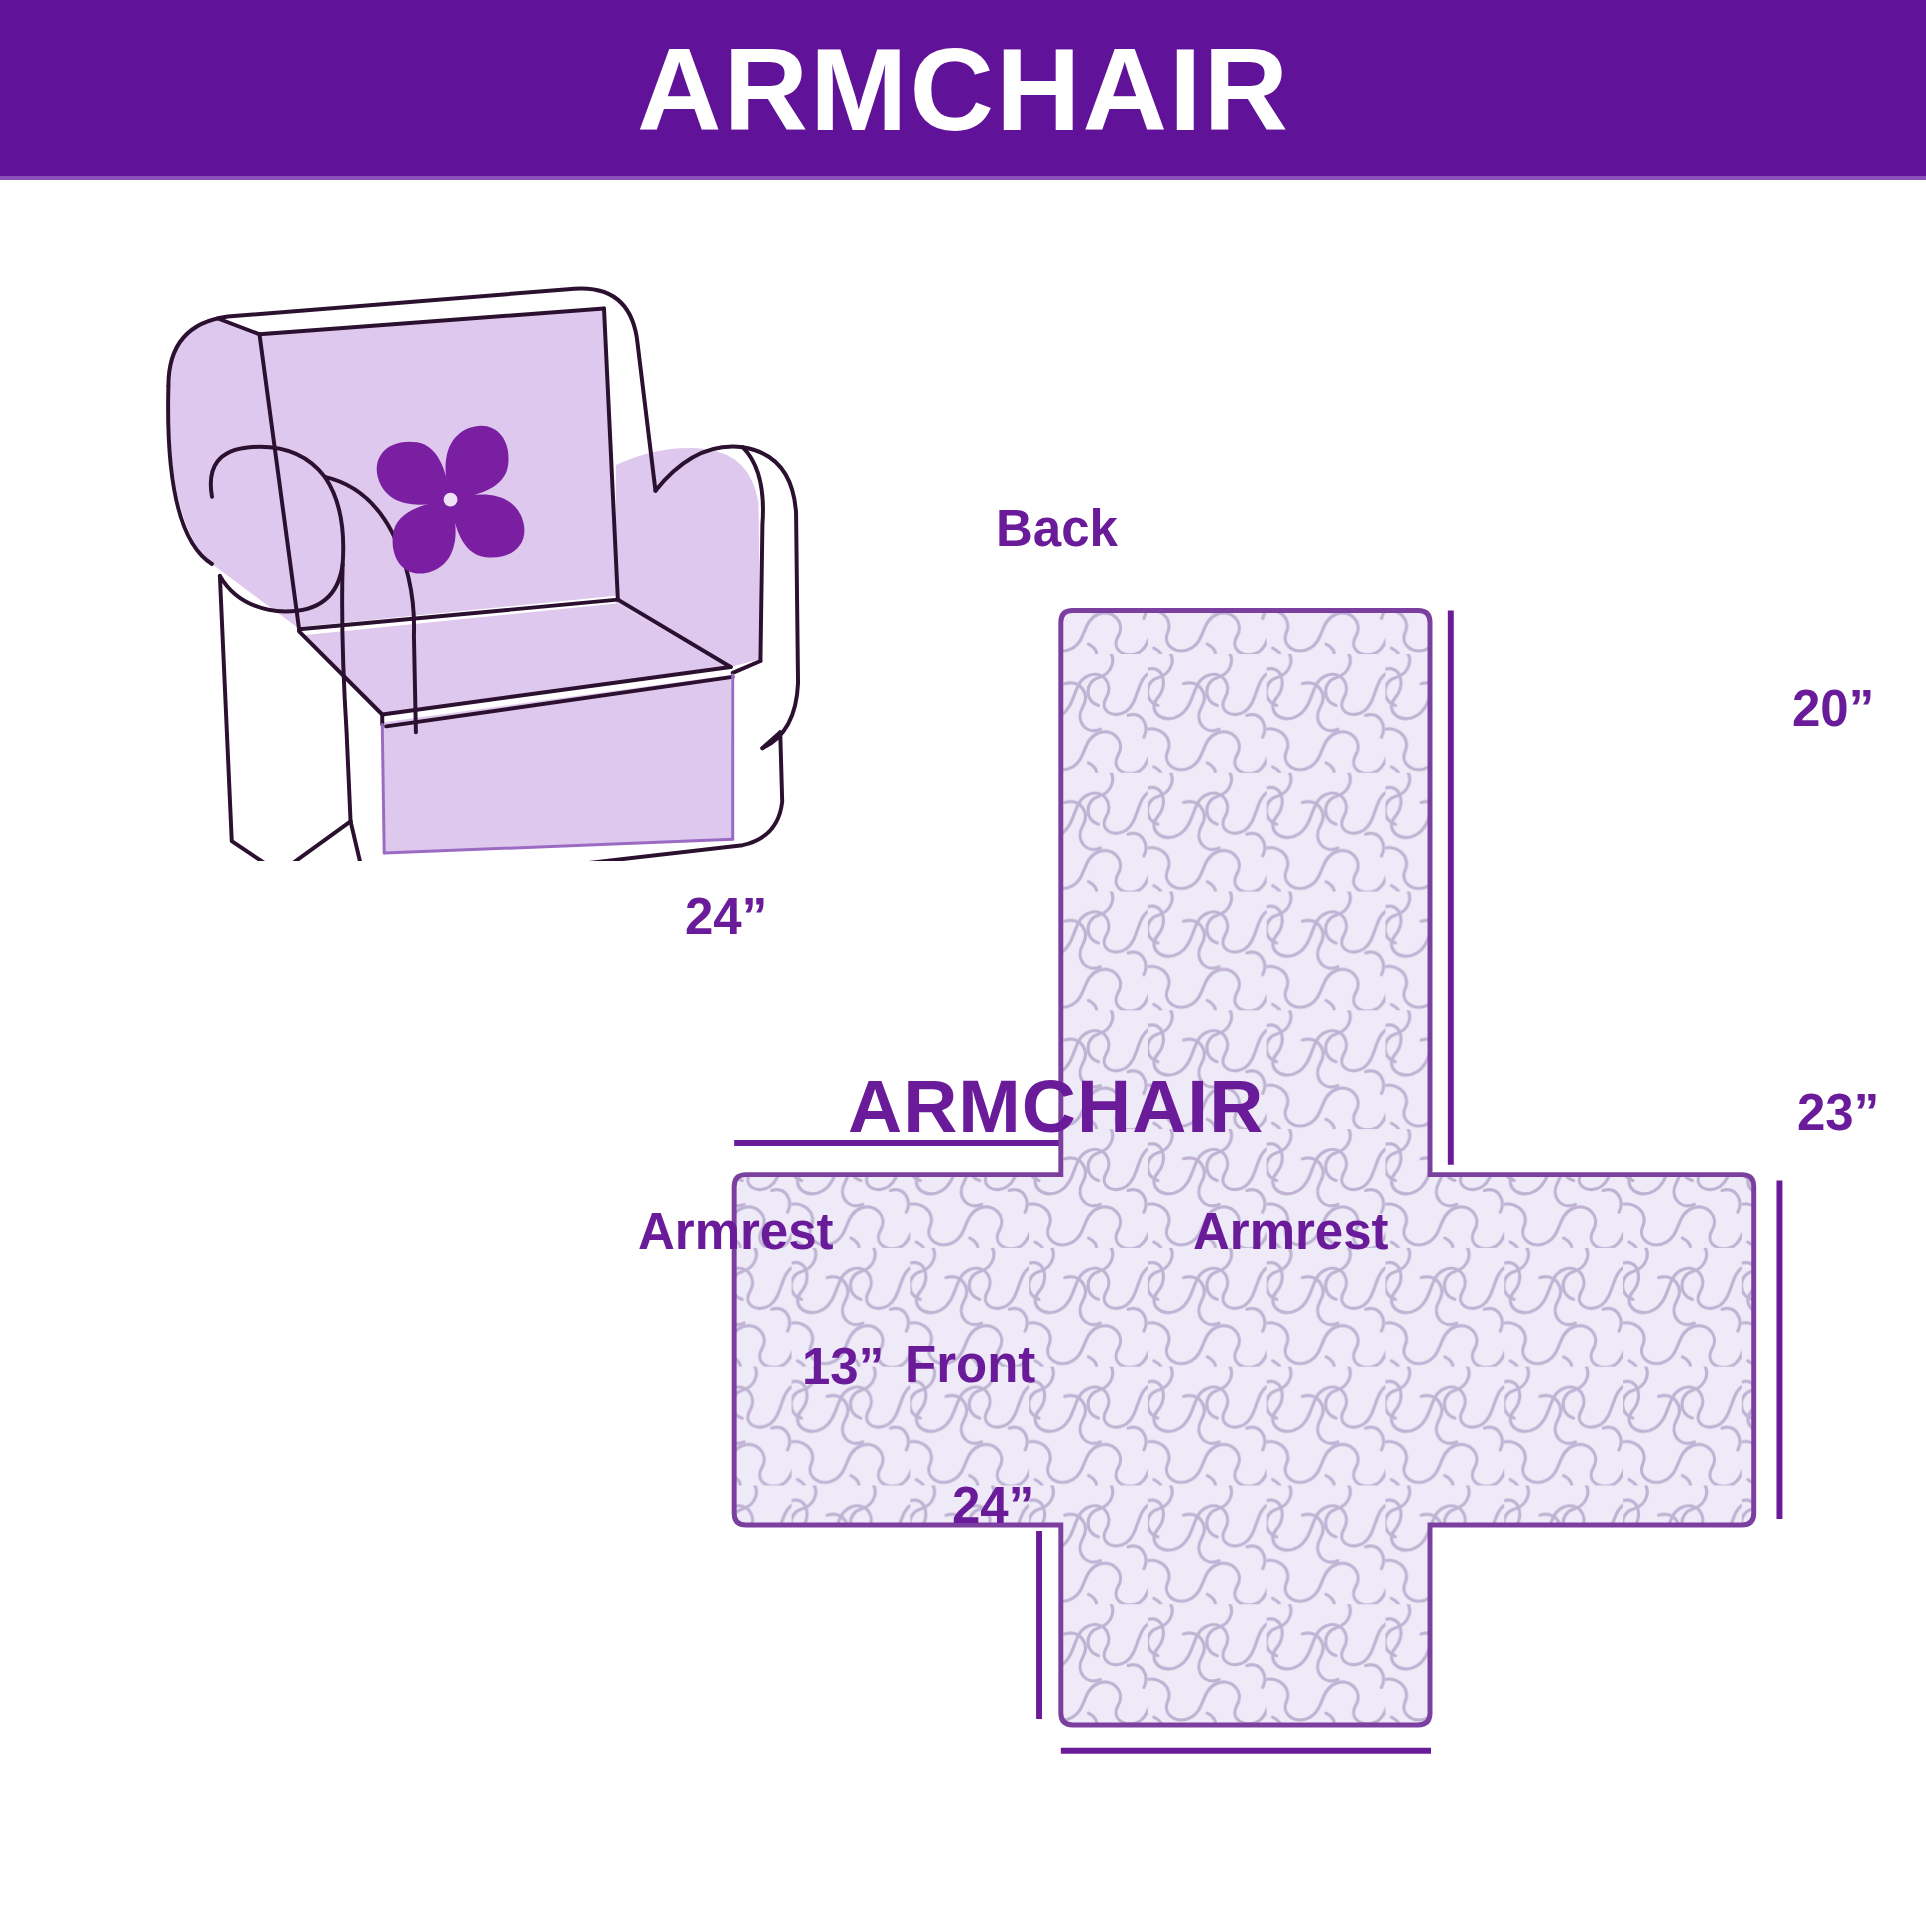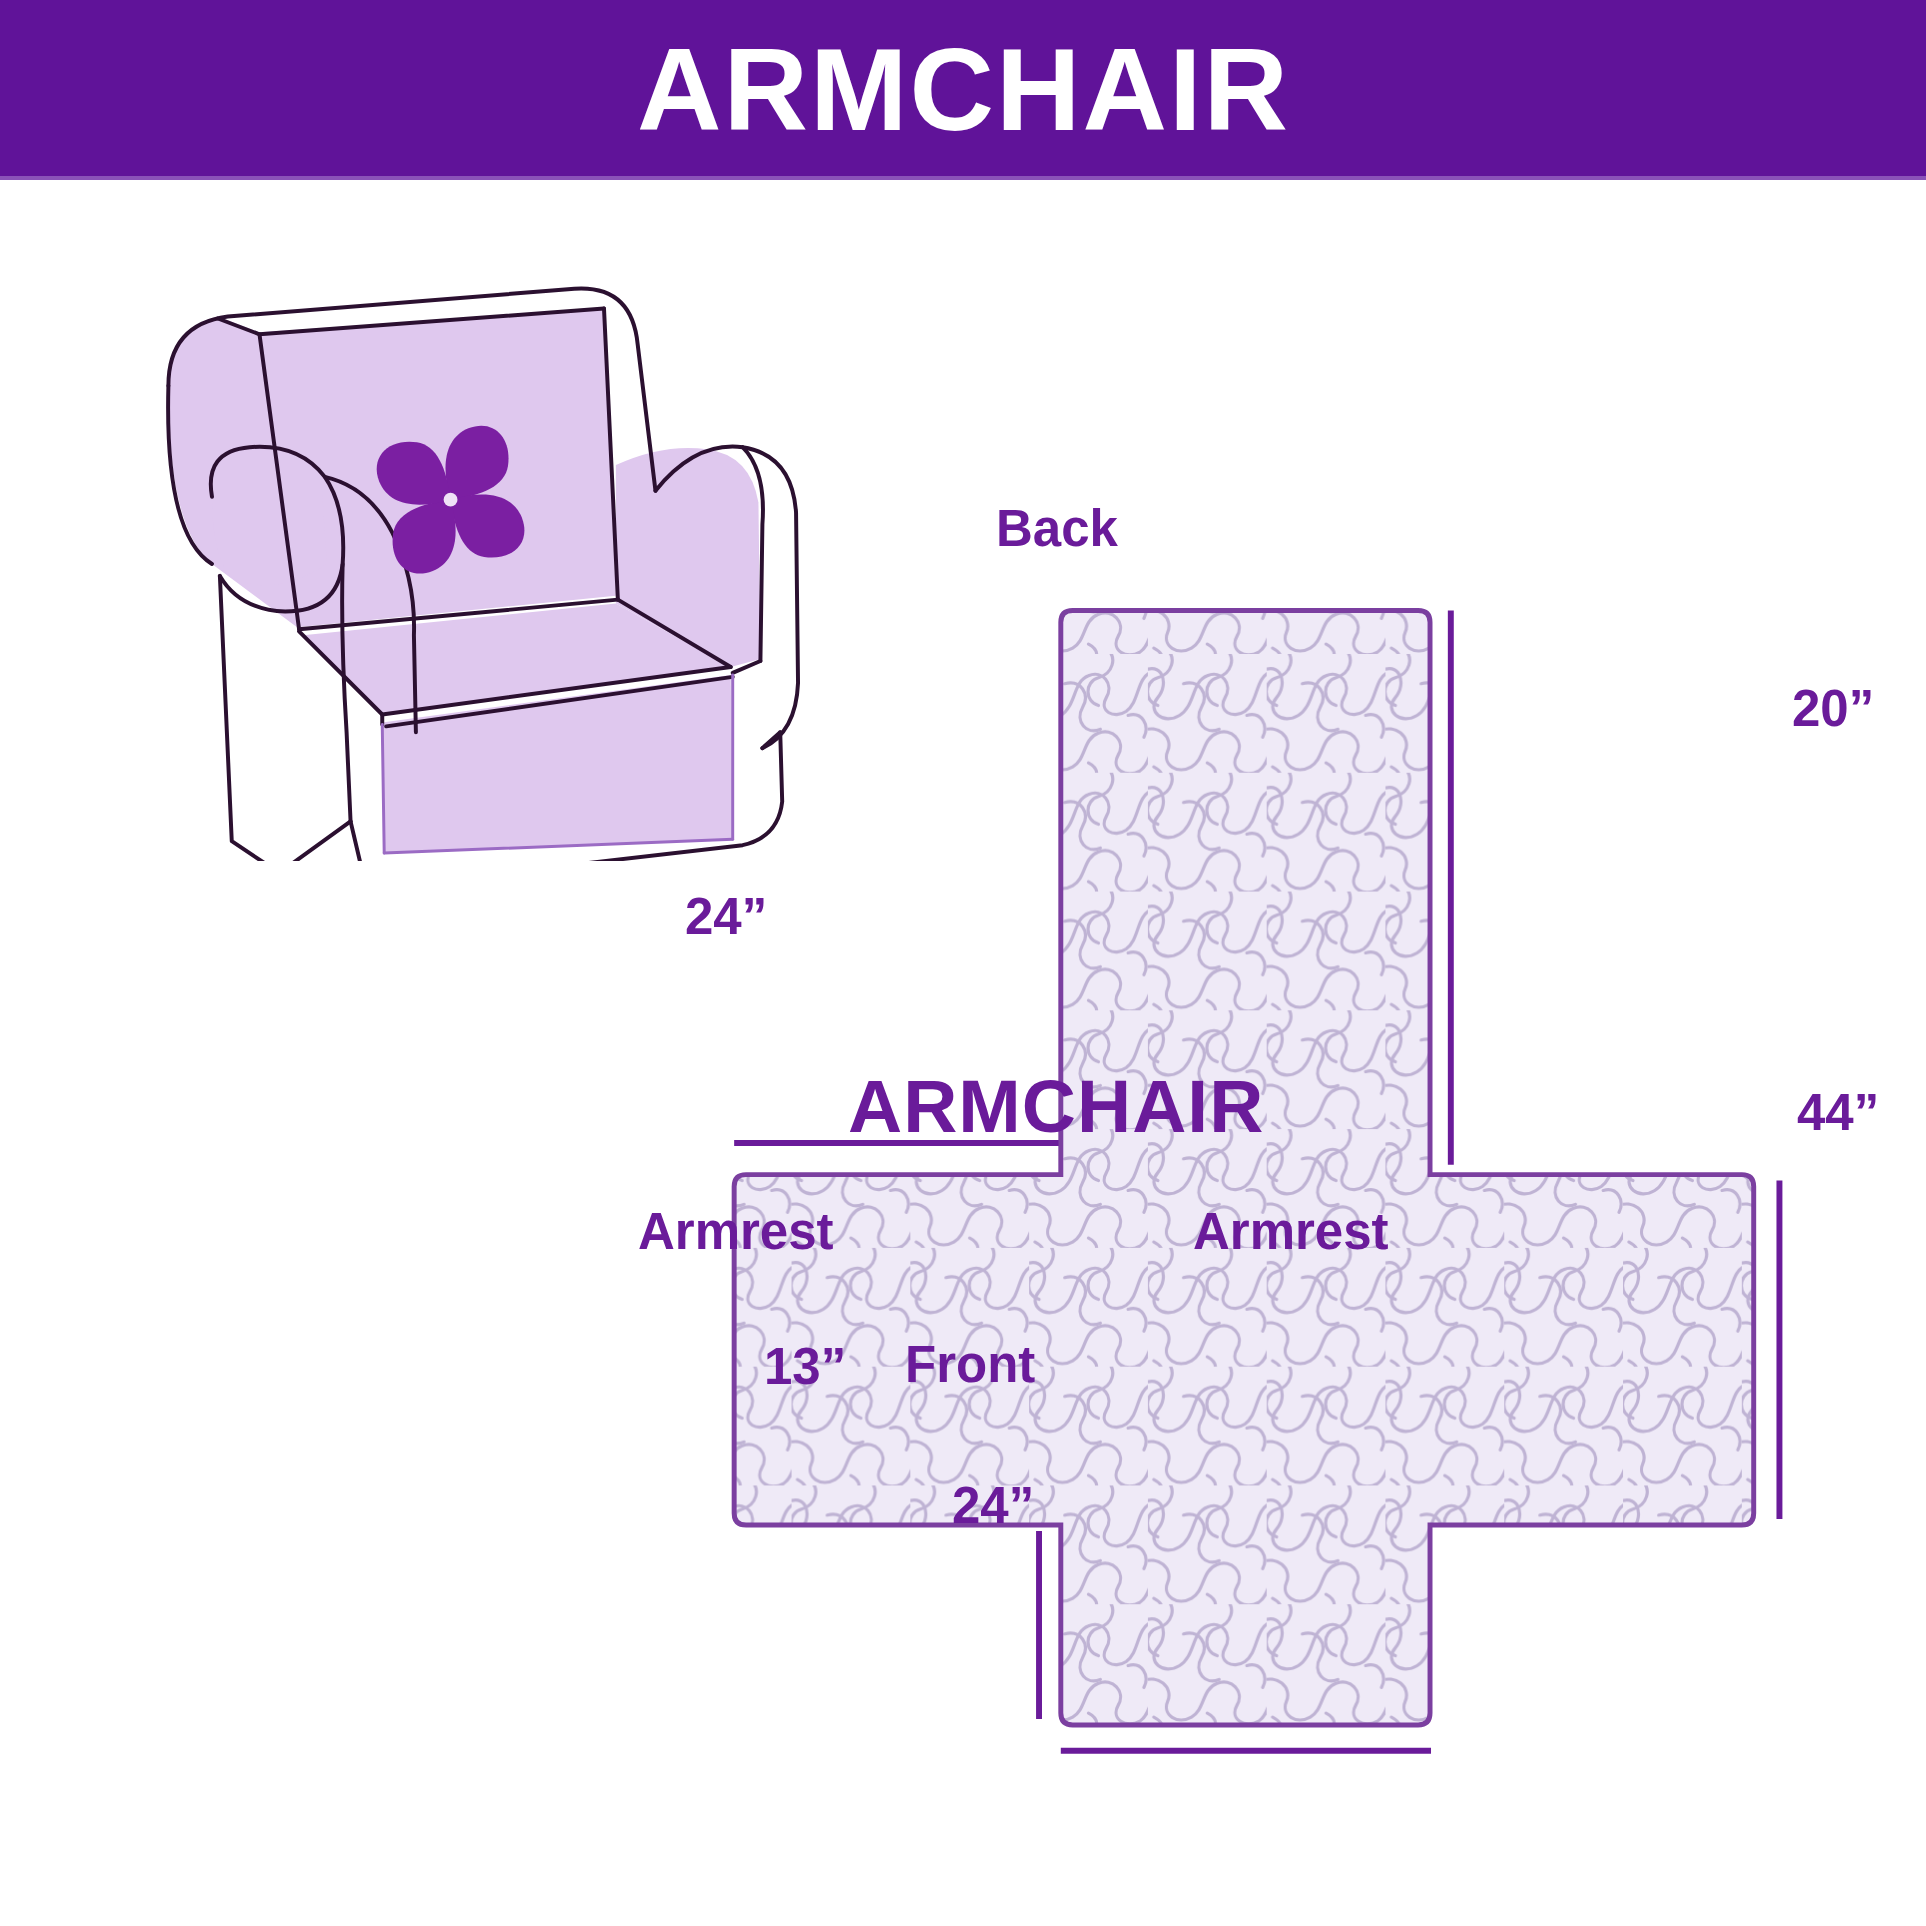--- a/index.html
+++ b/index.html
@@ -63,21 +63,21 @@
   }
   .panel-label.big{
     font-size:75px;
     letter-spacing:1px;
   }
 
   
   #dim-back-height{left:1792px;top:683px;}
   #dim-arm-left-width{left:685px;top:891px;}
   #dim-arm-height{left:1797px;top:1087px;}
-  #dim-front-height{left:764px;top:1341px;text-align:right;}
+  #dim-front-height{left:802px;top:1341px;text-align:right;}
   #dim-front-width{left:952px;top:1480px;}
 
   
   #label-back{left:996px;top:503px;}
   #label-center{left:848px;top:1069px;}
   #label-armrest-left{left:638px;top:1206px;}
   #label-armrest-right{left:1193px;top:1206px;}
   #label-front{left:905px;top:1339px;}
 </style>
 </head>
@@ -218,20 +218,20 @@
   <div class="panel-label" id="label-armrest-left">Armrest</div>
 
   <div class="panel-label" id="label-armrest-right">Armrest</div>
 
   <div class="panel-label" id="label-front">Front</div>
 
   <div class="dim-label" id="dim-back-height">20”</div>
 
   <div class="dim-label" id="dim-arm-left-width">24”</div>
 
-  <div class="dim-label" id="dim-arm-height">44”</div>
+  <div class="dim-label" id="dim-arm-height">23”</div>
 
   <div class="dim-label" id="dim-front-height">13”</div>
 
   <div class="dim-label" id="dim-front-width">24”</div>
 
 </div>
 
 
 </body></html>

